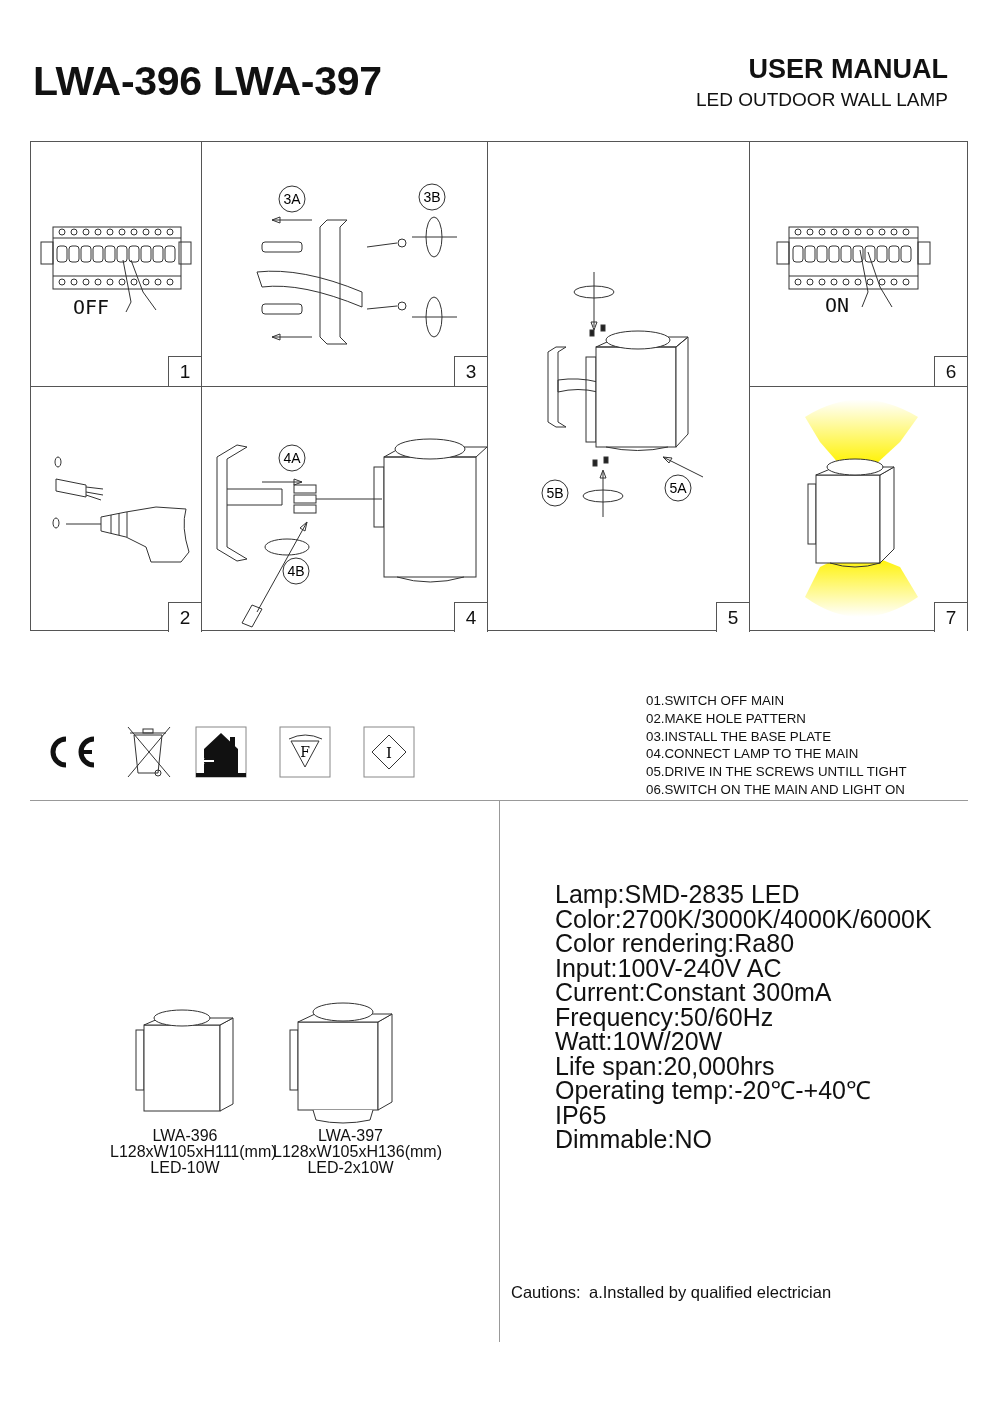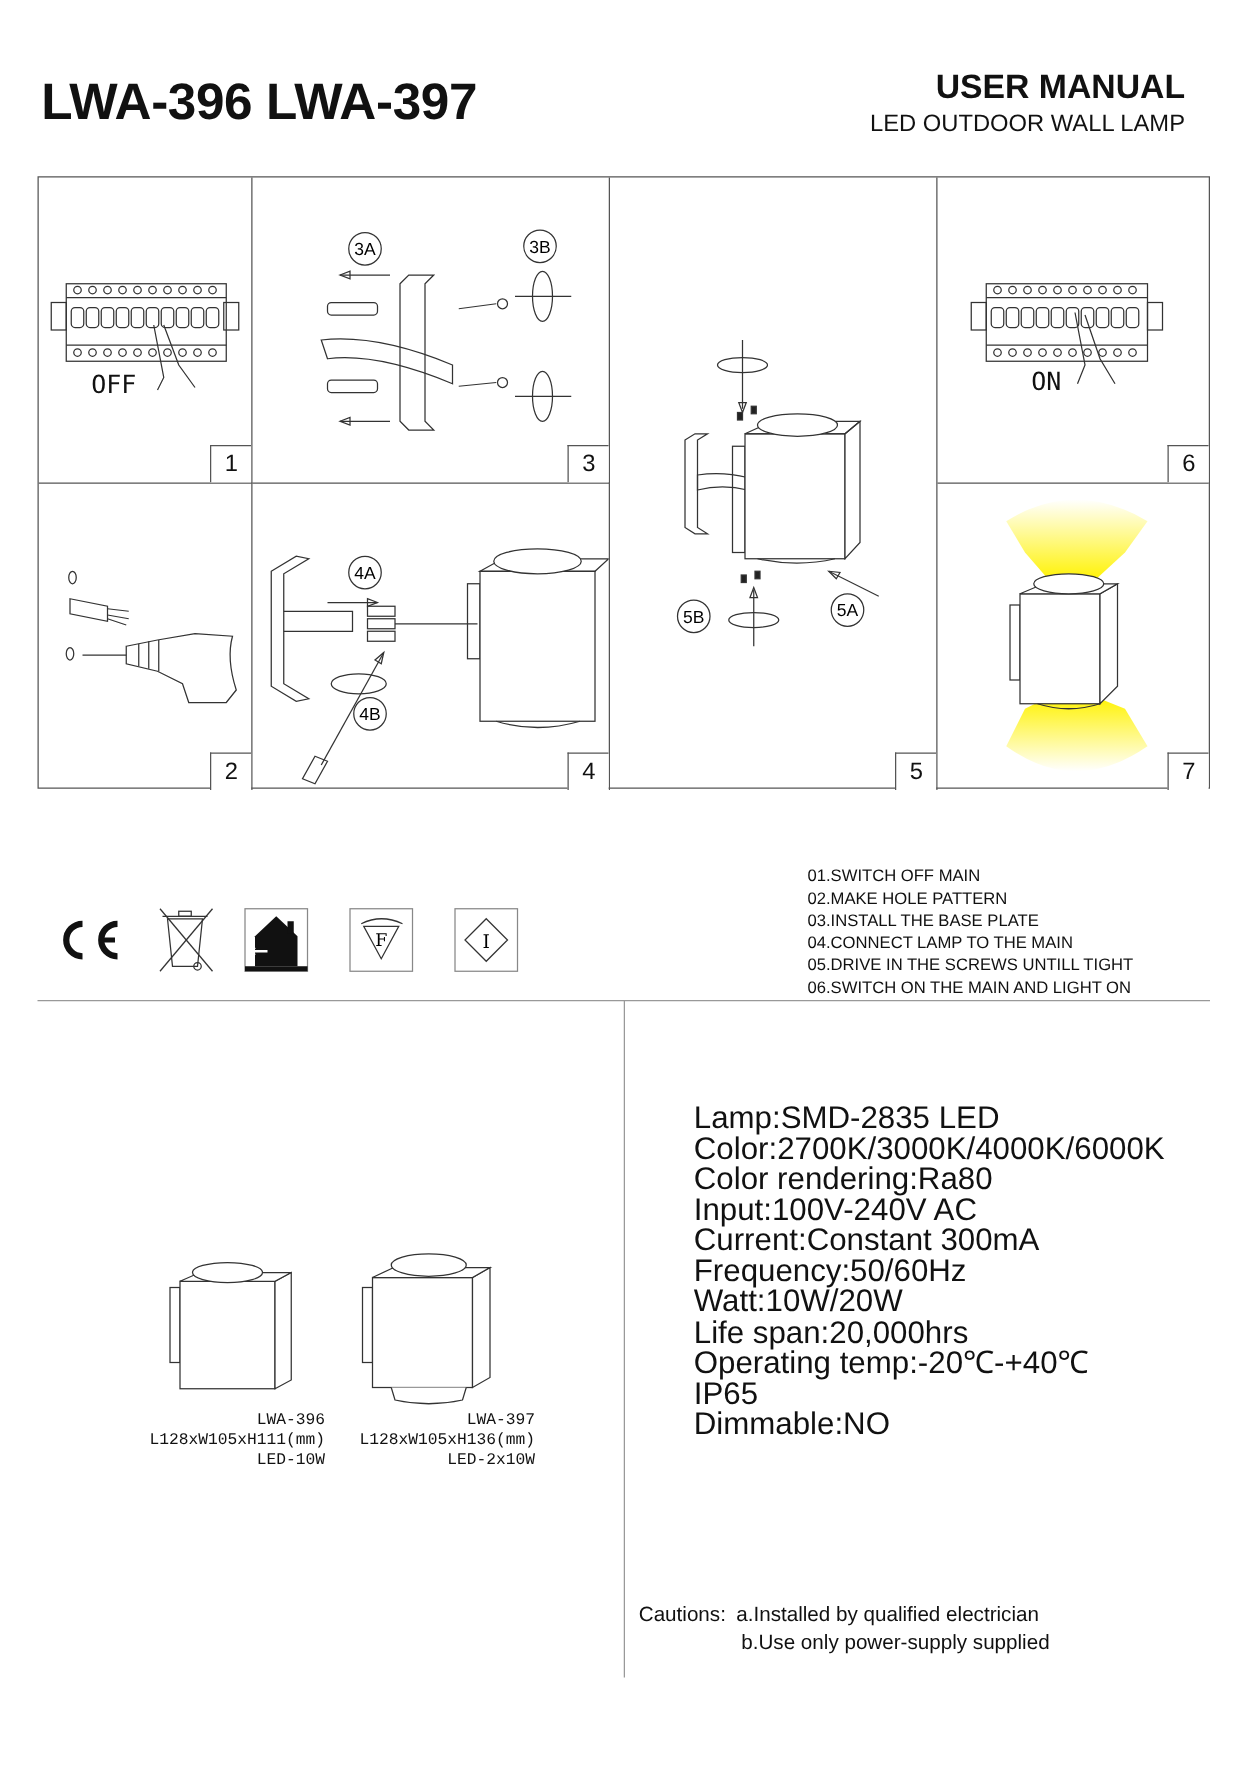--- a/index.html
+++ b/index.html
@@ -16,21 +16,21 @@
            box-sizing: border-box; font-size: 19px; text-align: center; line-height: 29px; background: #fff; }
     .cell svg { position: absolute; left: 0; top: 0; }
     .lbl-circle { font-family: "Liberation Sans", sans-serif; font-size: 14px; }
 
     .steps { left: 646px; top: 676px; font-size: 13.3px; line-height: 17.8px; margin-top: 16px; }
     .icons { left: 44px; top: 725px; }
     .hr { left: 30px; top: 800px; width: 938px; height: 0; border-top: 1px solid #999; }
     .vr { left: 499px; top: 800px; width: 0; height: 542px; border-left: 1px solid #999; }
 
     .specs { left: 555px; top: 882px; font-size: 25px; line-height: 24.5px; }
-    .model { position: absolute; text-align: right; font-size: 13px; line-height: 16px; font-family: Liberation Mono, monospace; }
+    .model { position: absolute; text-align: center; font-size: 16px; line-height: 16px; }
     .cautions { left: 511px; top: 1281px; font-size: 16.5px; line-height: 22px; }
   </style>
 </head>
 <body>
 
 <div class="abs title-left">LWA-396 LWA-397</div>
 <div class="abs title-right">USER MANUAL</div>
 <div class="abs subtitle-right">LED OUTDOOR WALL LAMP</div>
 
 <div class="abs grid">
@@ -349,14 +349,13 @@
   <div><span>Operating temp</span>:<span>-20℃-+40℃</span></div>
   <div><span>IP65</span></div>
   <div><span>Dimmable</span>:<span>NO</span></div>
 </div>
 
 <div class="abs cautions">
   <div style="display:flex;">
     <span style="width:78px;display:inline-block;">Cautions:</span>
     <span>a.Installed by qualified electrician</span>
   </div>
-  <div style="padding-left:82px;">b.Use only power-supply supplied</div>
 </div>
 
 </body></html>

